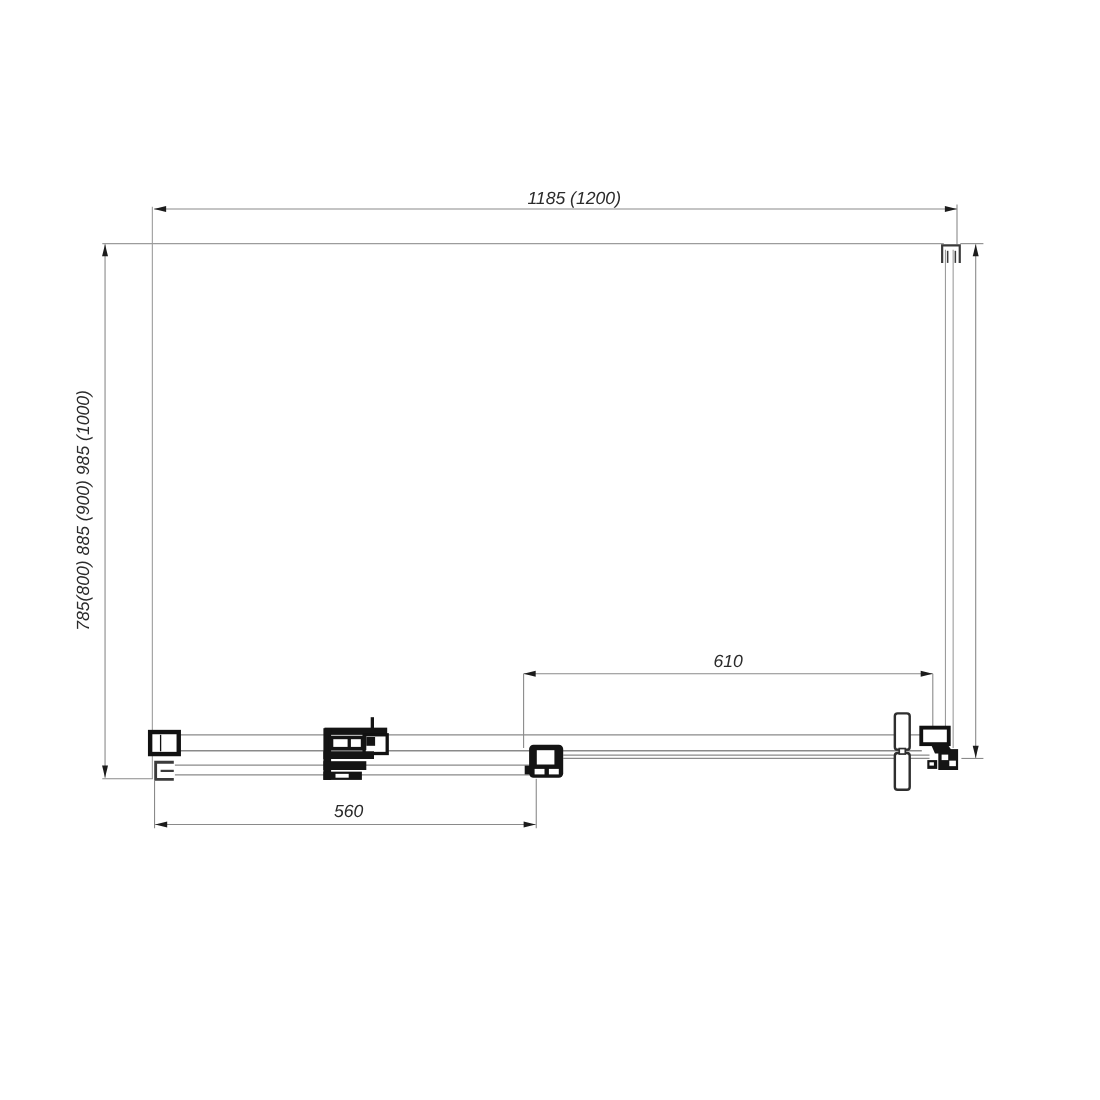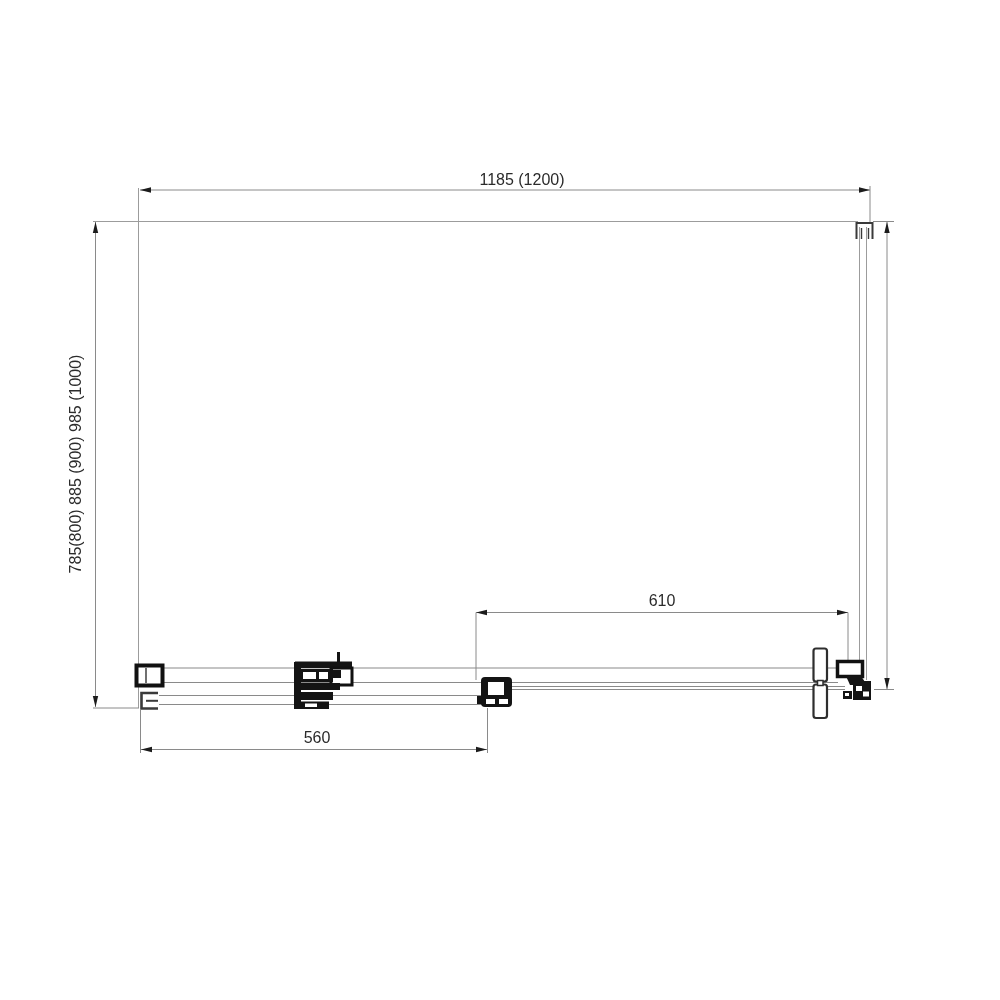--- a/index.html
+++ b/index.html
@@ -1,17 +1,17 @@
 <!DOCTYPE html>
 <html><head>
 <meta charset="utf-8">
 <style>
   html,body{margin:0;padding:0;background:#ffffff;}
   .stage{position:relative;width:1000px;height:1000px;background:#ffffff;overflow:hidden;
-         font-family:"Liberation Sans", sans-serif;}
+         font-family:"Liberation Sans", sans-serif;font-style:italic;}
   svg{display:block;}
   .dim-text{font-family:"Liberation Sans", sans-serif;font-size:16px;fill:#2b2b2b;}
   .thin{stroke:#9c9c9c;stroke-width:1;}
   .track{stroke:#8a8a8a;stroke-width:1.2;}
   .dim{stroke:#8a8a8a;stroke-width:1;}
   .arrow{fill:#1c1c1c;stroke:none;}
   .hw{fill:#141414;stroke:none;}
   .hw-outline{fill:#ffffff;stroke:#111111;}
   .bracket{fill:none;stroke:#3a3a3a;}
 </style>

